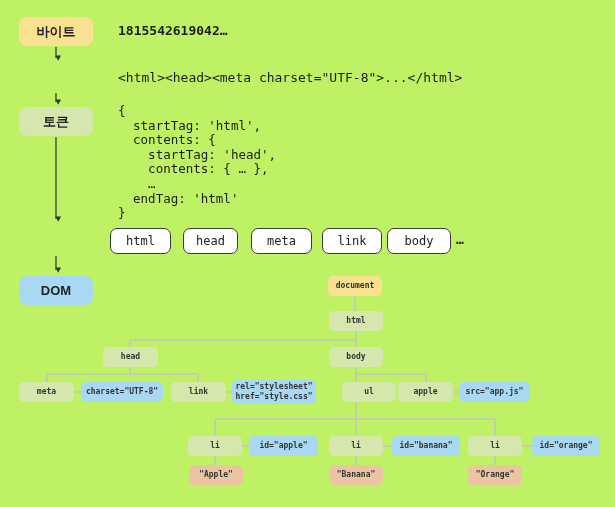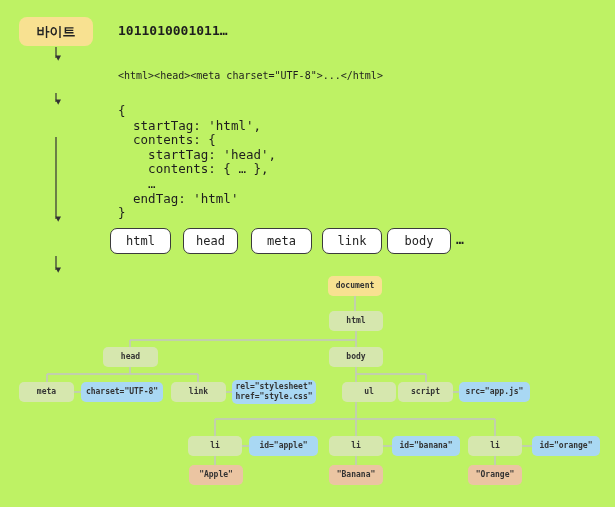--- a/index.html
+++ b/index.html
@@ -12,21 +12,21 @@
          display:flex;align-items:center;justify-content:center;
          font-size:13px;font-weight:bold;color:#222;}
   .c-yellow{background:#F8E191;}
   .c-green{background:#D6E7AE;}
   .c-blue{background:#A9D8F3;}
   .c-orange{background:#EBC5A2;}
 
   
   .mono{font-family:"DejaVu Sans Mono","Liberation Mono",monospace;color:#1e1e1e;}
   .bytes-text{position:absolute;left:118px;top:23px;font-size:13px;font-weight:bold;letter-spacing:0;}
-  .chars-text{position:absolute;left:118px;top:70px;font-size:10px;}
+  .chars-text{position:absolute;left:118px;top:70px;font-size:13px;}
   .tokens-text{position:absolute;left:118px;top:104px;margin:0;font-size:12.5px;line-height:14.6px;}
 
   
   .chip{position:absolute;top:228px;height:24px;background:#fff;border:1.6px solid #3b3b3b;
         border-radius:7px;display:flex;align-items:center;justify-content:center;
         font-family:"DejaVu Sans Mono","Liberation Mono",monospace;font-size:12px;color:#222;}
   .chip-more{position:absolute;top:232px;font-family:"DejaVu Sans Mono","Liberation Mono",monospace;
         font-size:13px;font-weight:bold;color:#222;}
 
   
@@ -60,22 +60,24 @@
          M130 367 V374 M47 374 H198 M47 374 V382 M198 374 V382
          M74 392 H81 M226 392 H232
          M356 367 V382 M356 374 H426 M426 374 V382
          M453 392 H459
          M356 402 V436 M215 419 H495 M215 419 V436 M495 419 V436
          M242 446 H249 M383 446 H392 M522 446 H532
          M215 456 V465 M356 456 V465 M495 456 V465" stroke="#C4C4C4" stroke-width="1.5" fill="none"></path>
   </svg>
 
   <div class="stage c-yellow" style="top:17px">바이트</div>
+  <div class="stage c-green" style="top:107px">토큰</div>
+  <div class="stage c-blue" style="top:276px">DOM</div>
 
-  <div class="mono bytes-text">1011010001011…</div>
+  <div class="mono bytes-text">1815542619042…</div>
   <div class="mono chars-text">&lt;html&gt;&lt;head&gt;&lt;meta charset="UTF-8"&gt;...&lt;/html&gt;</div>
   <pre class="mono tokens-text">{
   startTag: 'html',
   contents: {
     startTag: 'head',
     contents: { … },
     …
   endTag: 'html'
 }</pre>
 
@@ -89,21 +91,21 @@
   <div class="tnode c-yellow" style="left:328px;top:276px;width:54px">document</div>
   <div class="tnode c-green" style="left:329px;top:311px;width:54px">html</div>
   <div class="tnode c-green" style="left:103px;top:347px;width:55px">head</div>
   <div class="tnode c-green" style="left:329px;top:347px;width:54px">body</div>
   <div class="tnode c-green" style="left:19px;top:382px;width:55px">meta</div>
   <div class="tnode c-blue" style="left:81px;top:382px;width:82px">charset="UTF-8"</div>
   <div class="tnode c-green" style="left:171px;top:382px;width:55px">link</div>
   <div class="tnode c-blue" style="left:232px;top:380px;width:84px;height:24px">rel="stylesheet"
 href="style.css"</div>
   <div class="tnode c-green" style="left:342px;top:382px;width:54px">ul</div>
-  <div class="tnode c-green" style="left:398px;top:382px;width:55px">script</div>
+  <div class="tnode c-green" style="left:398px;top:382px;width:55px">apple</div>
   <div class="tnode c-blue" style="left:459px;top:382px;width:71px">src="app.js"</div>
   <div class="tnode c-green" style="left:188px;top:436px;width:54px">li</div>
   <div class="tnode c-blue" style="left:249px;top:436px;width:69px">id="apple"</div>
   <div class="tnode c-green" style="left:329px;top:436px;width:54px">li</div>
   <div class="tnode c-blue" style="left:392px;top:436px;width:68px">id="banana"</div>
   <div class="tnode c-green" style="left:468px;top:436px;width:54px">li</div>
   <div class="tnode c-blue" style="left:532px;top:436px;width:68px">id="orange"</div>
   <div class="tnode c-orange" style="left:189px;top:465px;width:54px">"Apple"</div>
   <div class="tnode c-orange" style="left:329px;top:465px;width:54px">"Banana"</div>
   <div class="tnode c-orange" style="left:468px;top:465px;width:54px">"Orange"</div>

